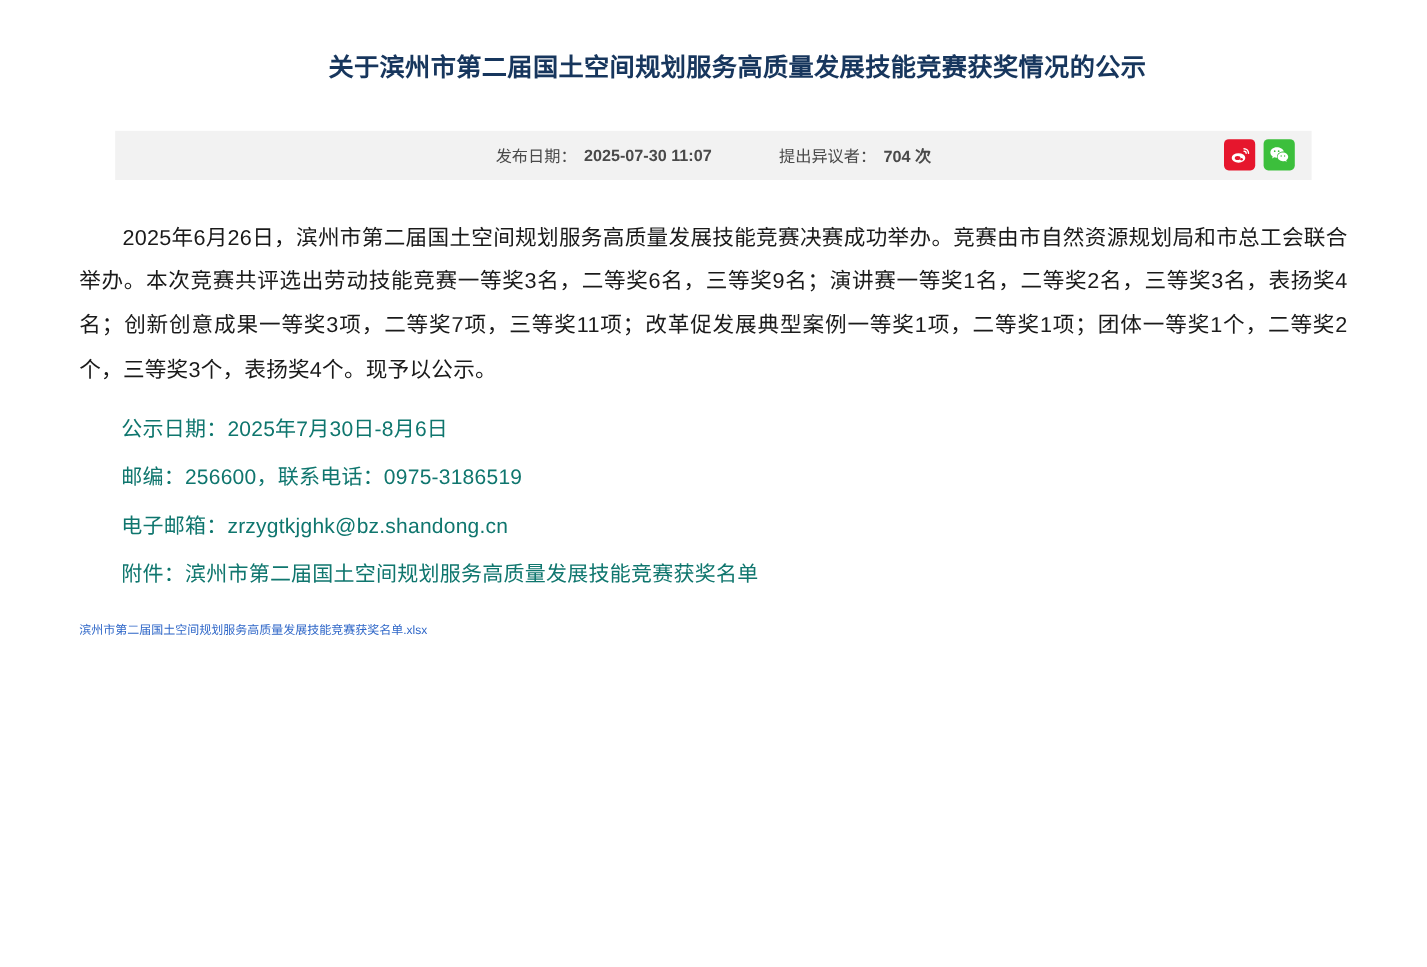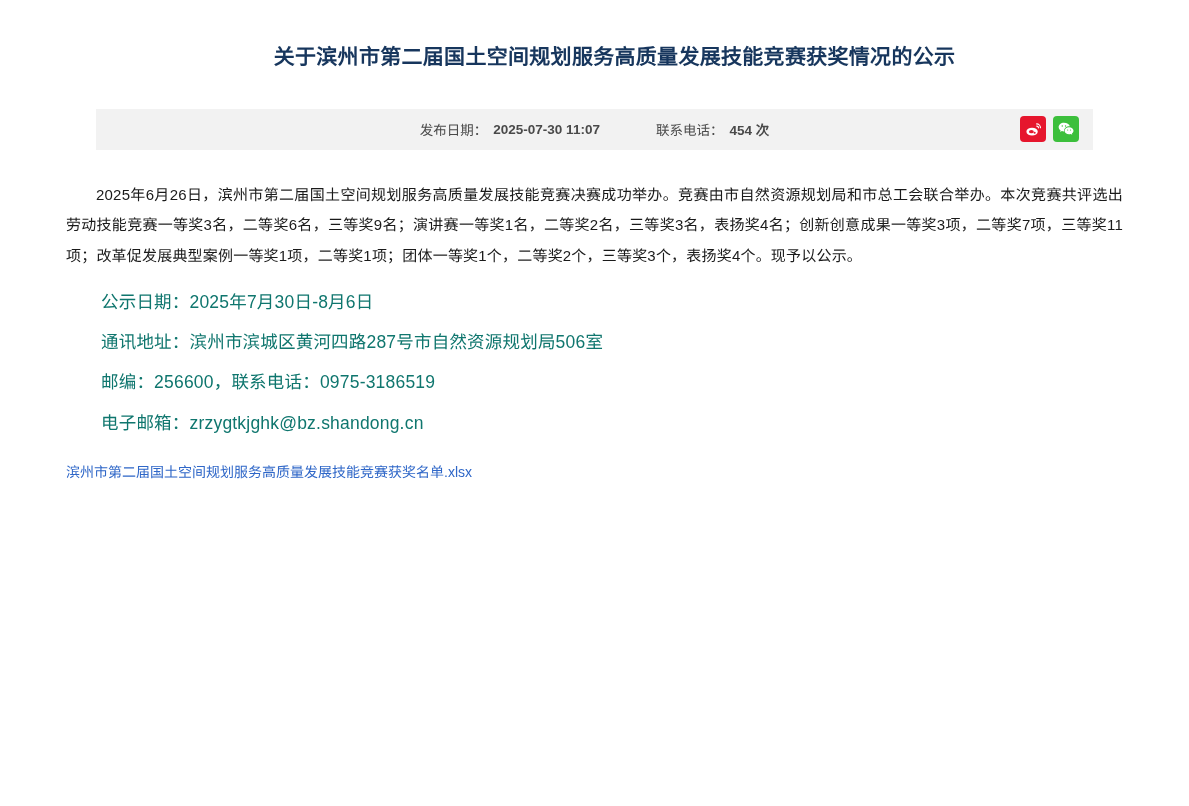--- a/index.html
+++ b/index.html
@@ -64,61 +64,61 @@
   }
   .icon-weibo { background: #e6162d; }
   .icon-wechat { background: #3cbf3c; }
   .share-icon svg { display: block; }
 
   .content {
     padding: 30px 66px 0 66px;
     color: #111111;
   }
   .para {
-    font-size: 15px;
+    font-size: 18px;
     line-height: 2.05;
     color: #1a1a1a;
     text-align: justify;
     margin: 0 0 10px 0;
     text-indent: 2em;
     letter-spacing: 0.2px;
   }
   .info-line {
     font-size: 17.5px;
     line-height: 2.3;
     color: #0f766e;
     margin: 0;
     text-indent: 2em;
     letter-spacing: 0.2px;
   }
   .attachment-link {
     display: block;
     margin: 18px 0 0 66px;
-    font-size: 14px;
+    font-size: 10px;
     color: #2f67c8;
     text-decoration: none;
     cursor: pointer;
   }
   .attach-wrap { padding: 0 66px 24px 0; }
 </style>
 </head>
 <body>
 
 <div class="page">
 
   <h1 class="doc-title">关于滨州市第二届国土空间规划服务高质量发展技能竞赛获奖情况的公示</h1>
 
   <div class="meta-bar">
     <div class="meta-group">
       <span class="meta-label">发布日期：</span>
       <span class="meta-value">2025-07-30 11:07</span>
     </div>
     <div class="meta-group">
-      <span class="meta-label">联系电话：</span>
-      <span class="meta-value">454 次</span>
+      <span class="meta-label">提出异议者：</span>
+      <span class="meta-value">704 次</span>
     </div>
     <div class="share-icons">
       <span class="share-icon icon-weibo">
         <svg width="17" height="17" viewBox="0 0 24 24" aria-hidden="true">
           <ellipse cx="10" cy="15" rx="8" ry="5.6" fill="#ffffff"></ellipse>
           <ellipse cx="9" cy="15" rx="3.4" ry="2.4" fill="#e6162d"></ellipse>
           <circle cx="13.6" cy="16.6" r="1.5" fill="#e6162d"></circle>
           <path d="M16.5 4.2c2.9 0 5.3 2.4 5.3 5.3" stroke="#ffffff" stroke-width="1.7" fill="none" stroke-linecap="round"></path>
           <path d="M16.6 7.2c1.3 0 2.4 1.1 2.4 2.4" stroke="#ffffff" stroke-width="1.7" fill="none" stroke-linecap="round"></path>
         </svg>
@@ -133,22 +133,22 @@
           <circle cx="18" cy="13.3" r="0.8" fill="#3cbf3c"></circle>
         </svg>
       </span>
     </div>
   </div>
 
   <div class="content">
     <p class="para">2025年6月26日，滨州市第二届国土空间规划服务高质量发展技能竞赛决赛成功举办。竞赛由市自然资源规划局和市总工会联合举办。本次竞赛共评选出劳动技能竞赛一等奖3名，二等奖6名，三等奖9名；演讲赛一等奖1名，二等奖2名，三等奖3名，表扬奖4名；创新创意成果一等奖3项，二等奖7项，三等奖11项；改革促发展典型案例一等奖1项，二等奖1项；团体一等奖1个，二等奖2个，三等奖3个，表扬奖4个。现予以公示。</p>
 
     <p class="info-line">公示日期：2025年7月30日-8月6日</p>
-    <p class="info-line">通讯地址：滨州市滨城区黄河四路287号市自然资源规划局506室</p>
     <p class="info-line">邮编：256600，联系电话：0975-3186519</p>
     <p class="info-line">电子邮箱：zrzygtkjghk@bz.shandong.cn</p>
+    <p class="info-line">附件：滨州市第二届国土空间规划服务高质量发展技能竞赛获奖名单</p>
   </div>
 
   <div class="attach-wrap">
     <a class="attachment-link">滨州市第二届国土空间规划服务高质量发展技能竞赛获奖名单.xlsx</a>
   </div>
 
 </div>
 
 </body></html>

